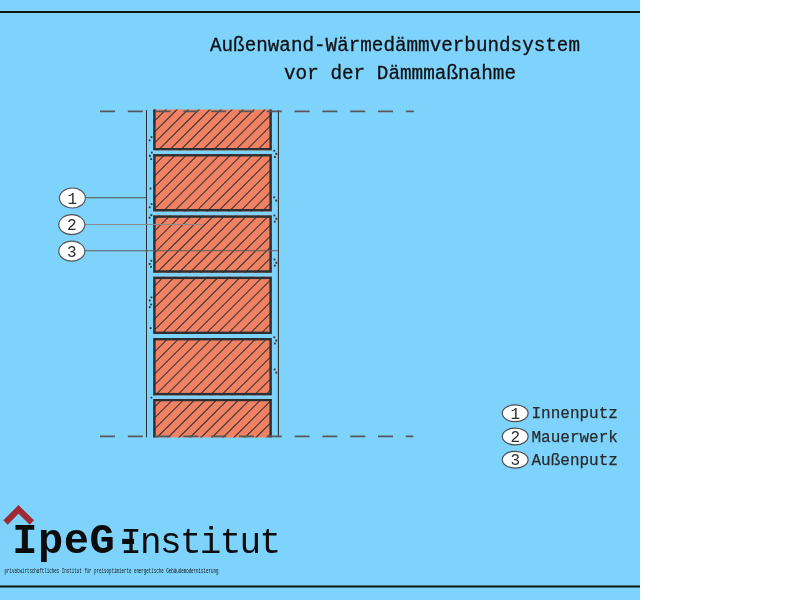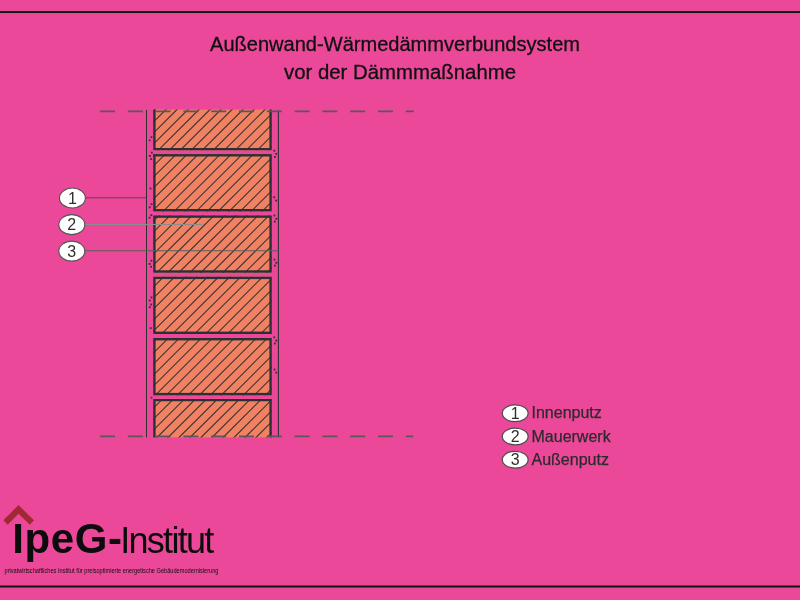--- a/index.html
+++ b/index.html
@@ -1,17 +1,17 @@
 <!DOCTYPE html>
 <html><head>
 <meta charset="utf-8">
 <style>
   html,body{margin:0;padding:0;background:#fff;}
-  #page{position:relative;width:800px;height:600px;background:#ec4899;overflow:hidden;
-        font-family:Liberation Sans, sans-serif;}
+  #page{position:relative;width:640px;height:600px;background:#7dd3fc;overflow:hidden;
+        font-family:Liberation Mono, monospace;}
   svg{position:absolute;left:0;top:0;}
 </style>
 </head>
 <body>
 <div id="page">
 <svg width="800" height="600" viewBox="0 0 800 600">
   <defs>
     <clipPath id="brickclip">
       <rect x="153.2" y="109.6" width="118.6" height="40.7"></rect>
       <rect x="153.2" y="154.1" width="118.6" height="57.3"></rect>

